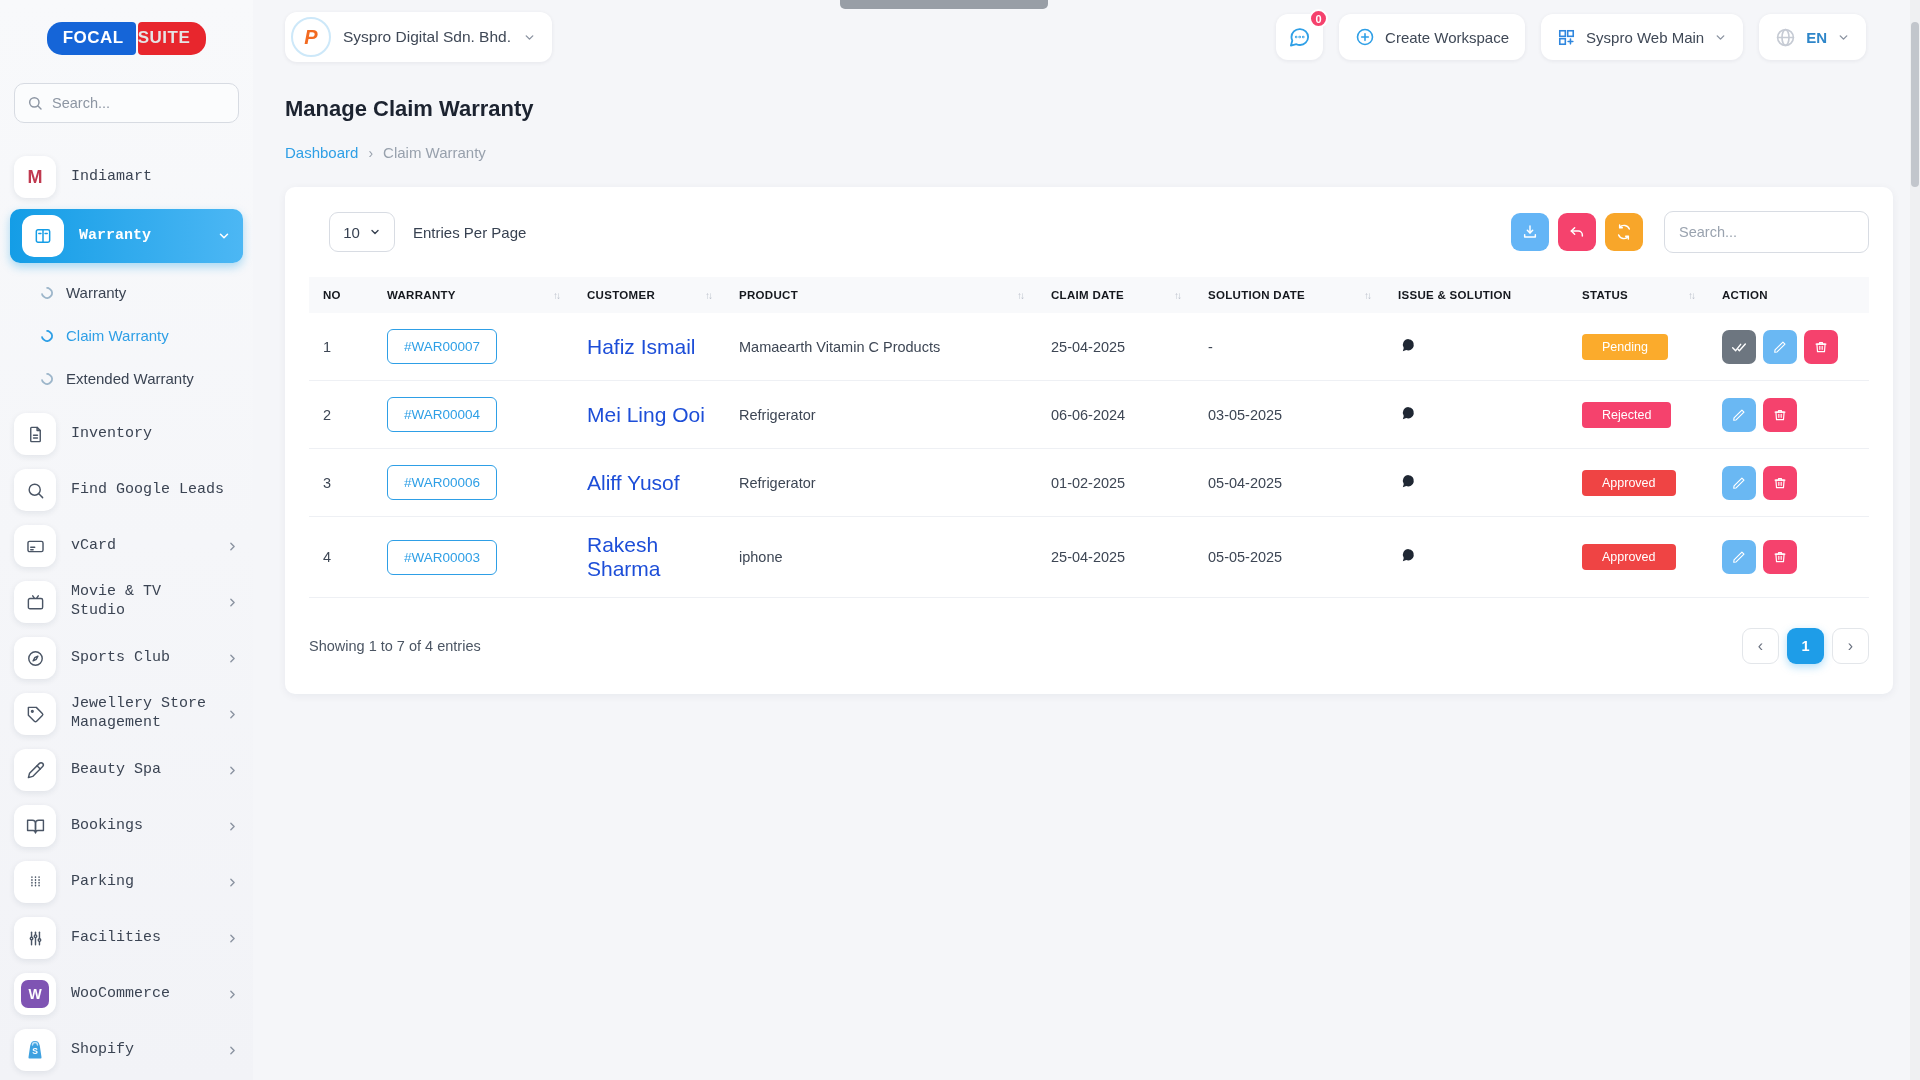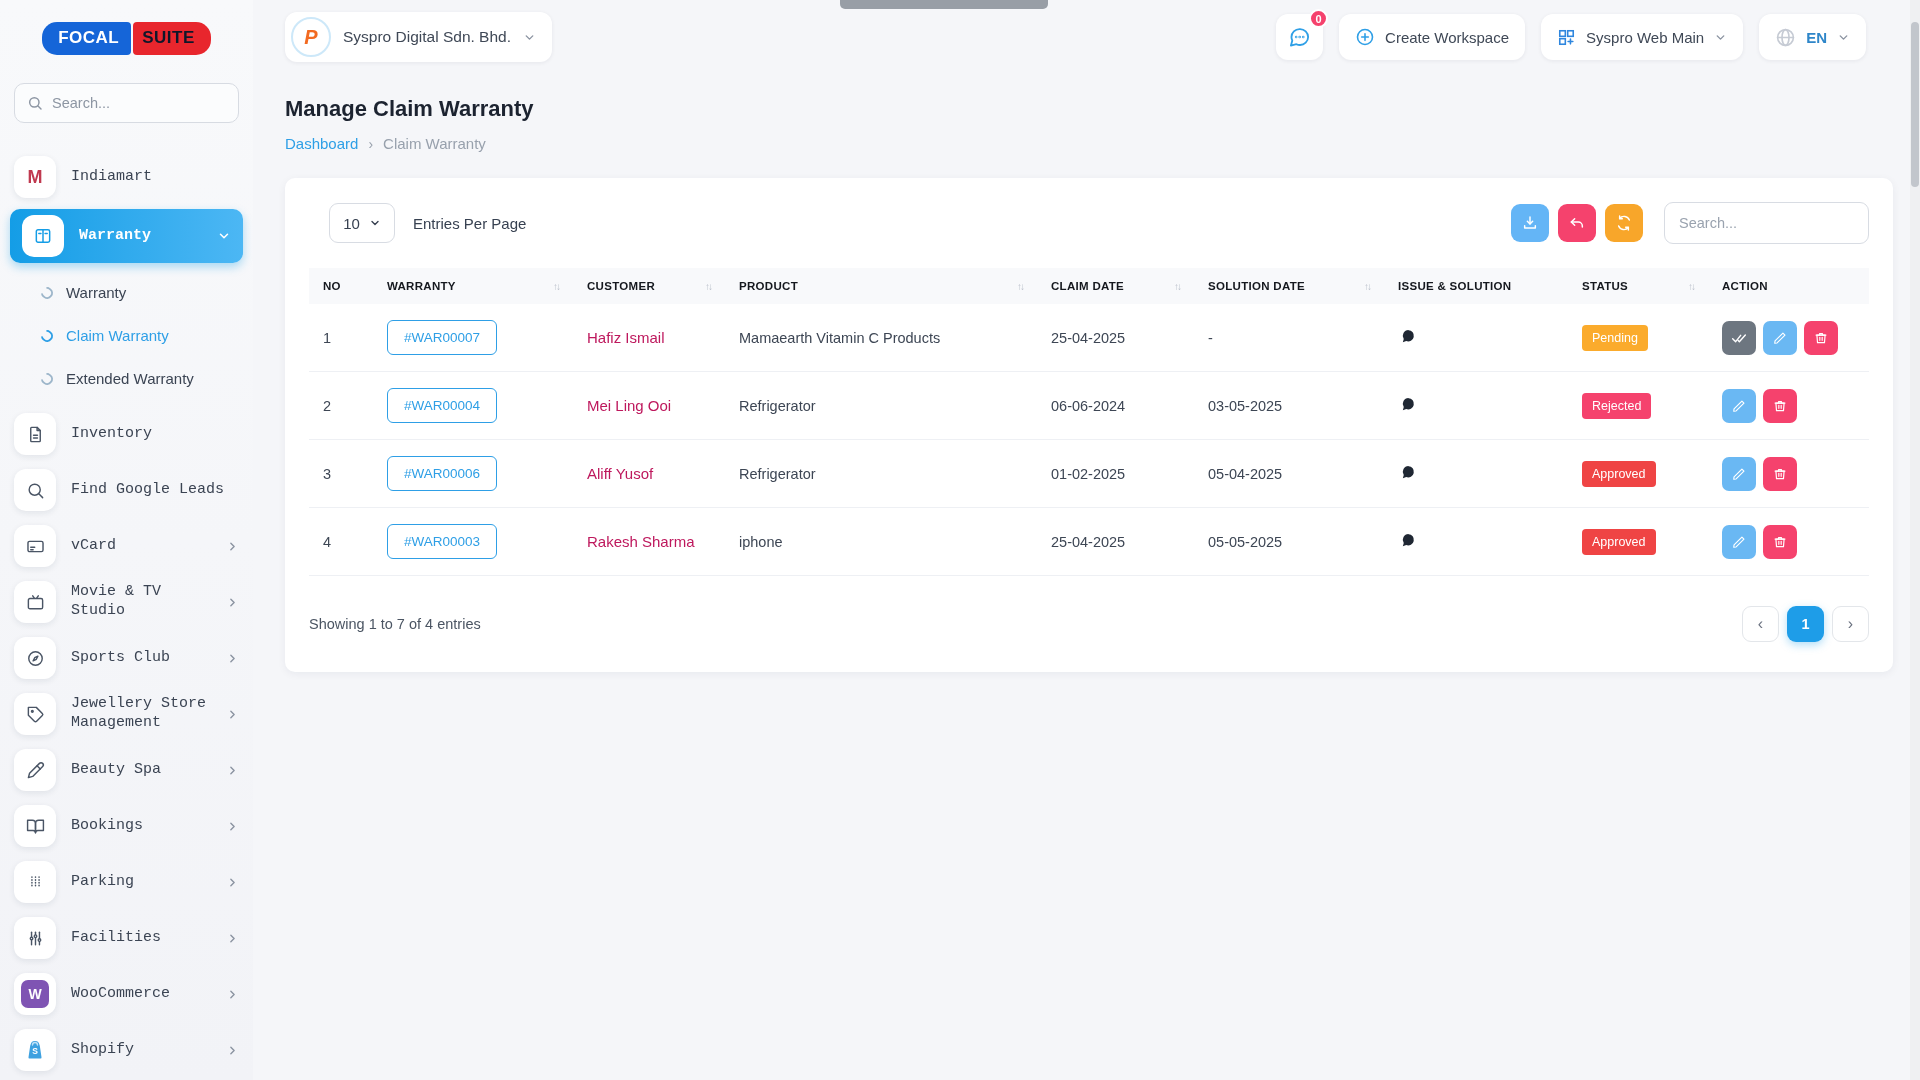--- a/index.html
+++ b/index.html
@@ -19,22 +19,22 @@
     background:#eff0f2; z-index:40; }
   .scrollbar-thumb { position:absolute; top:22px; right:1px; width:8px; height:165px;
     background:#c2c6cc; border-radius:4px; }
 
   
   .sidebar { position:absolute; left:0; top:0; width:253px; height:1080px;
     background:linear-gradient(180deg,#f8f9fb, #f2f3f7); padding:22px 0 0; overflow:hidden; }
   .brand { display:flex; justify-content:center; align-items:center; margin-bottom:28px; }
   .brand-focal { background:#1565d8; color:#fff; font-weight:700; font-size:17px;
     letter-spacing:.5px; padding:6px 12px 7px 16px; border-radius:15px 4px 4px 15px; }
-  .brand-suite { background:#e8262d; color:#0f172a; font-weight:700; font-size:17px;
-    letter-spacing:.5px; padding:6px 16px 7px 9px; border-radius:4px 15px 15px 4px; margin-left:2px; }
+  .brand-suite { background:#e8262d; color:#e5e5e5; font-weight:700; font-size:17px;
+    letter-spacing:.5px; padding:6px 16px 7px 0; border-radius:4px 15px 15px 4px; margin-left:2px; }
   .side-search { margin:0 14px 26px; height:40px; border:1px solid #d7dbe2; border-radius:10px;
     background:#fbfcfd; display:flex; align-items:center; padding:0 12px; gap:9px; color:#8d96a3; }
   .side-search input { border:none; outline:none; background:transparent; font-size:14.5px;
     color:#55606e; width:100%; font-family:inherit; }
   .side-search input::placeholder { color:#8d96a3; }
   .nav { display:flex; flex-direction:column; }
   .nav-item { display:flex; align-items:center; gap:15px; padding:7px 14px; min-height:56px; cursor:pointer; }
   .icon-tile { width:42px; height:42px; background:#fff; border-radius:12px; flex:0 0 42px;
     box-shadow:0 2px 6px rgba(25,39,62,.09); display:flex; align-items:center; justify-content:center;
     color:#4a5565; }
@@ -74,21 +74,21 @@
     border:2px solid #fff; border-radius:10px; color:#fff; font-size:11px; font-weight:700;
     display:flex; align-items:center; justify-content:center; padding:0 3px; }
   .top-pill { background:#fff; border-radius:12px; height:46px; display:flex; align-items:center;
     gap:10px; padding:0 16px; box-shadow:0 1px 4px rgba(24,35,60,.07); cursor:pointer; }
   .top-pill-label { font-size:15px; color:#3f4856; font-weight:500; }
   .lang-label { font-size:15px; color:#2e86c9; font-weight:600; }
   .chev-gray { color:#8b93a1; }
 
   .page-head { margin-top:34px; }
   .page-title { font-size:22px; font-weight:700; color:#1c2330;margin-top:32px; }
-  .breadcrumb { margin-top:13px; display:flex; align-items:center; gap:10px; font-size:15px; }
+  .breadcrumb { margin-top:22px; display:flex; align-items:center; gap:10px; font-size:15px; }
   .bc-link { color:#2e9fe6; cursor:pointer; }
   .bc-sep { color:#98a1ad; font-size:14px; }
   .bc-current { color:#98a1ad; }
 
   
   .card { margin-top:26px; background:#fff; border-radius:10px; box-shadow:0 2px 8px rgba(24,35,60,.06);
     padding:24px 24px 30px; width:1608px; }
   .card-toolbar { display:flex; align-items:center;margin-left:20px; }
   .entries-select { width:66px; height:40px; border:1px solid #d8dce3; border-radius:9px;
     display:flex; align-items:center; justify-content:center; gap:9px; cursor:pointer;
@@ -109,25 +109,25 @@
   col.c-claim{width:157px} col.c-sol{width:190px} col.c-issue{width:184px} col.c-status{width:140px}
   col.c-action{width:161px}
   thead tr { background:#f8f9fb; }
   th { padding:12px 10px 12px 14px; }
   .th-inner { display:flex; align-items:center; justify-content:space-between;
     font-size:11.5px; font-weight:700; color:#15181e; letter-spacing:.3px; white-space:nowrap;
     text-align:left; }
   .sort { color:#b9bfc9; font-size:10px; font-weight:400; letter-spacing:-2px; padding-right:4px; cursor:pointer; }
   td { padding:16px 10px 16px 14px; border-bottom:1px solid #eef0f4; font-size:14.5px;
     color:#3d4654; vertical-align:middle; }
-  .cell-customer { font-size:15px; color:#be185d; }
+  .cell-customer { font-size:21px; color:#1d4ed8; }
   .war-pill { display:inline-block; padding:9px 16px; border:1px solid #2e9fe6; color:#2e9fe6;
     border-radius:6px; font-size:13.5px; background:#fff; cursor:pointer; }
   .bubble { color:#1f2733; padding-left:2px; cursor:pointer; display:inline-flex; }
-  .status-badge { display:inline-block; min-width:62px; text-align:center; padding:6px 10px;
+  .status-badge { display:inline-block; min-width:62px; text-align:center; padding:6px 20px;
     border-radius:4px; color:#fff; font-size:12.5px; font-weight:500; }
   .status-pending { background:#fbab2c; }
   .status-rejected { background:#f5426d; }
   .status-approved { background:#ef4444; }
   .actions { display:flex; gap:7px; }
   .act-btn { width:34px; height:34px; border:none; border-radius:7px; display:flex;
     align-items:center; justify-content:center; color:#fff; cursor:pointer; }
   .act-approve { background:#6d7680; }
   .act-edit { background:#6ab8f3; }
   .act-delete { background:#f5426d; }

